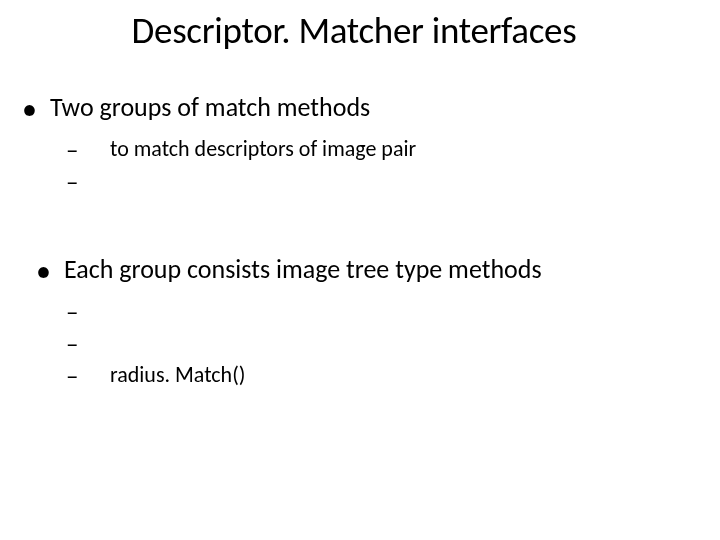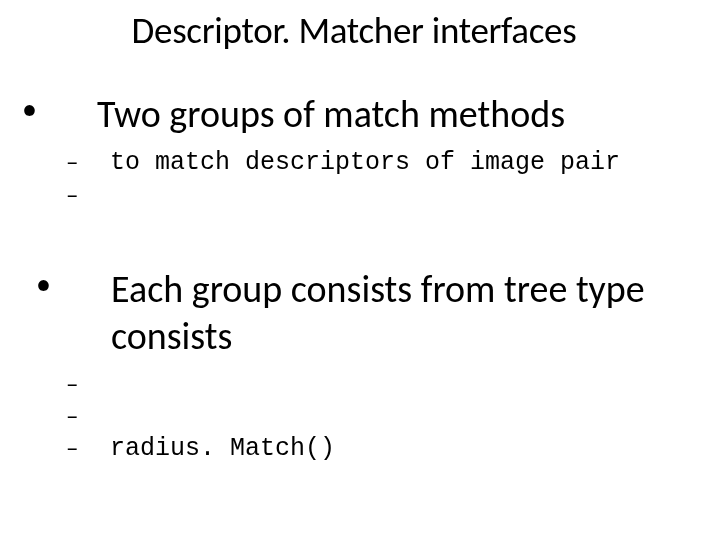--- a/index.html
+++ b/index.html
@@ -33,40 +33,38 @@
       padding-left: 22px;
       margin-bottom: 8px;
     }
     .bullet-level-1 .marker {
       width: 28px;
       font-size: 30px;
       line-height: 1.2;
       flex-shrink: 0;
     }
     .bullet-level-1 .text {
-      font-size: 38px;
+      font-size: 26px;
       line-height: 1.25;
-      margin-left: 47px;
     }
     .bullet-level-2 {
       display: flex;
       align-items: flex-start;
       padding-left: 66px;
       margin-bottom: 2px;
     }
     .bullet-level-2 .marker {
       width: 44px;
       font-size: 25px;
       line-height: 1.2;
       flex-shrink: 0;
     }
     .bullet-level-2 .text {
-      font-size: 25px;
+      font-size: 22px;
       line-height: 1.25;
-      font-family: Liberation Mono, monospace;
     }
     .group-1 {
       margin-bottom: 56px;
     }
     .group-2 .bullet-level-1 {
       padding-left: 36px;
     }
     .group-2 .bullet-level-2 {
       padding-left: 66px;
     }
@@ -87,21 +85,21 @@
       <span class="text">to match descriptors of image pair</span>
     </div>
     <div class="bullet-level-2">
       <span class="marker">–</span>
     </div>
   </div>
 
   <div class="group-2">
     <div class="bullet-level-1">
       <span class="marker">•</span>
-      <span class="text">Each group consists from tree type consists</span>
+      <span class="text">Each group consists image tree type methods</span>
     </div>
     <div class="bullet-level-2">
       <span class="marker">–</span>
     </div>
     <div class="bullet-level-2">
       <span class="marker">–</span>
     </div>
     <div class="bullet-level-2">
       <span class="marker">–</span>
       <span class="text">radius. Match()</span>

